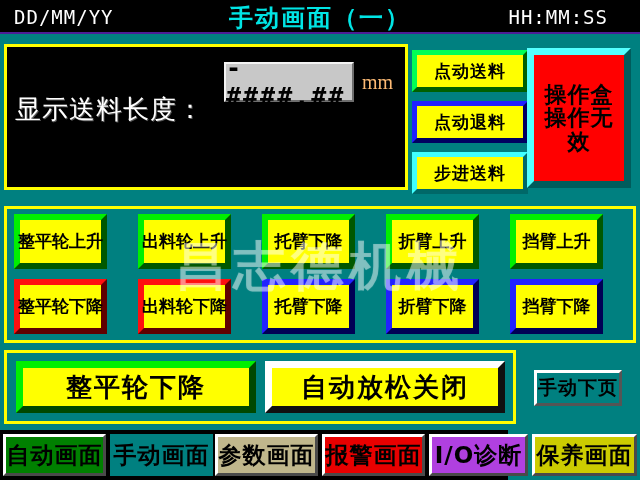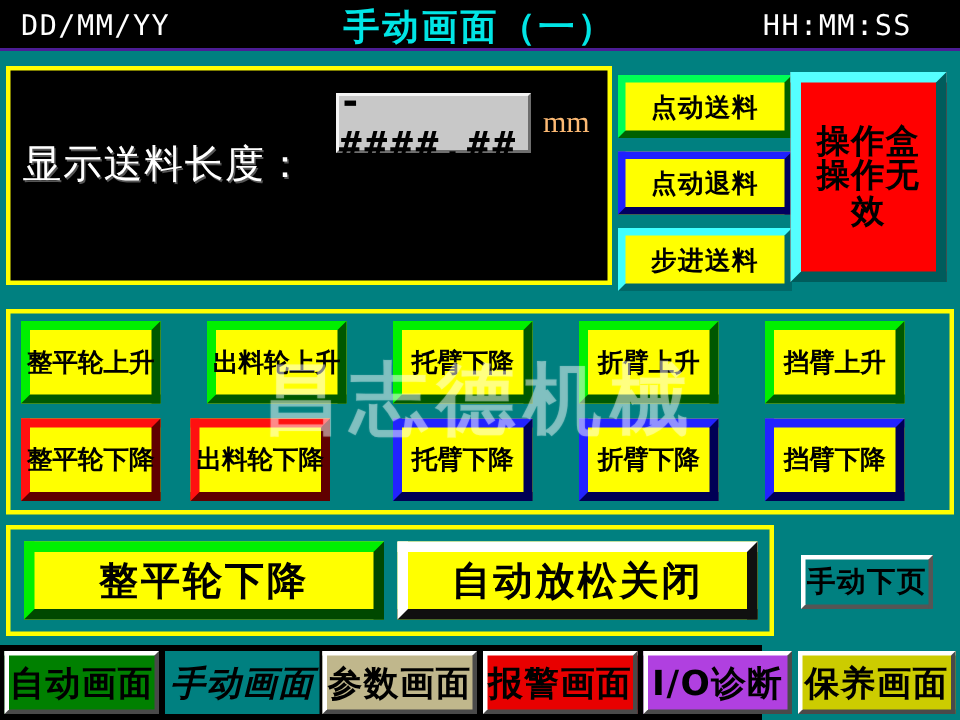--- a/index.html
+++ b/index.html
@@ -196,37 +196,37 @@
 
   <div class="grid-panel">
 
     <div class="gbtn bd-green" style="left:7px;top:5px;">整平轮上升</div>
     <div class="gbtn bd-green" style="left:131px;top:5px;">出料轮上升</div>
     <div class="gbtn bd-green" style="left:255px;top:5px;">托臂下降</div>
     <div class="gbtn bd-green" style="left:379px;top:5px;">折臂上升</div>
     <div class="gbtn bd-green" style="left:503px;top:5px;">挡臂上升</div>
 
     <div class="gbtn bd-red" style="left:7px;top:70px;">整平轮下降</div>
-    <div class="gbtn bd-red" style="left:120px;top:70px;">出料轮下降</div>
+    <div class="gbtn bd-red" style="left:131px;top:70px;">出料轮下降</div>
     <div class="gbtn bd-blue" style="left:255px;top:70px;">托臂下降</div>
     <div class="gbtn bd-blue" style="left:379px;top:70px;">折臂下降</div>
     <div class="gbtn bd-blue" style="left:503px;top:70px;">挡臂下降</div>
   </div>
 
   <div class="watermark">昌志德机械</div>
 
   <div class="bot-panel">
     <div class="bigbtn bb1">整平轮下降</div>
     <div class="bigbtn bb2">自动放松关闭</div>
   </div>
 
   <div class="nextpage">手动下页</div>
 
   <div class="navbar">
     <div class="tab tab-framed" style="left:3px;width:103px;background:#008000;">自动画面</div>
-    <div class="tab tab-flat" style="left:110px;width:103px;background:#008080;font-style:italic;">手动画面</div>
+    <div class="tab tab-flat" style="left:110px;width:103px;background:#008080;">手动画面</div>
     <div class="tab tab-framed" style="left:215px;width:103px;background:#c0b78c;">参数画面</div>
     <div class="tab tab-framed" style="left:322px;width:103px;background:#e80000;">报警画面</div>
     <div class="tab tab-framed" style="left:429px;width:99px;background:#b040e0;">I/O诊断</div>
     <div class="tab tab-framed" style="left:532px;width:105px;background:#cccc00;">保养画面</div>
   </div>
 
 </div>
 
 </body></html>

